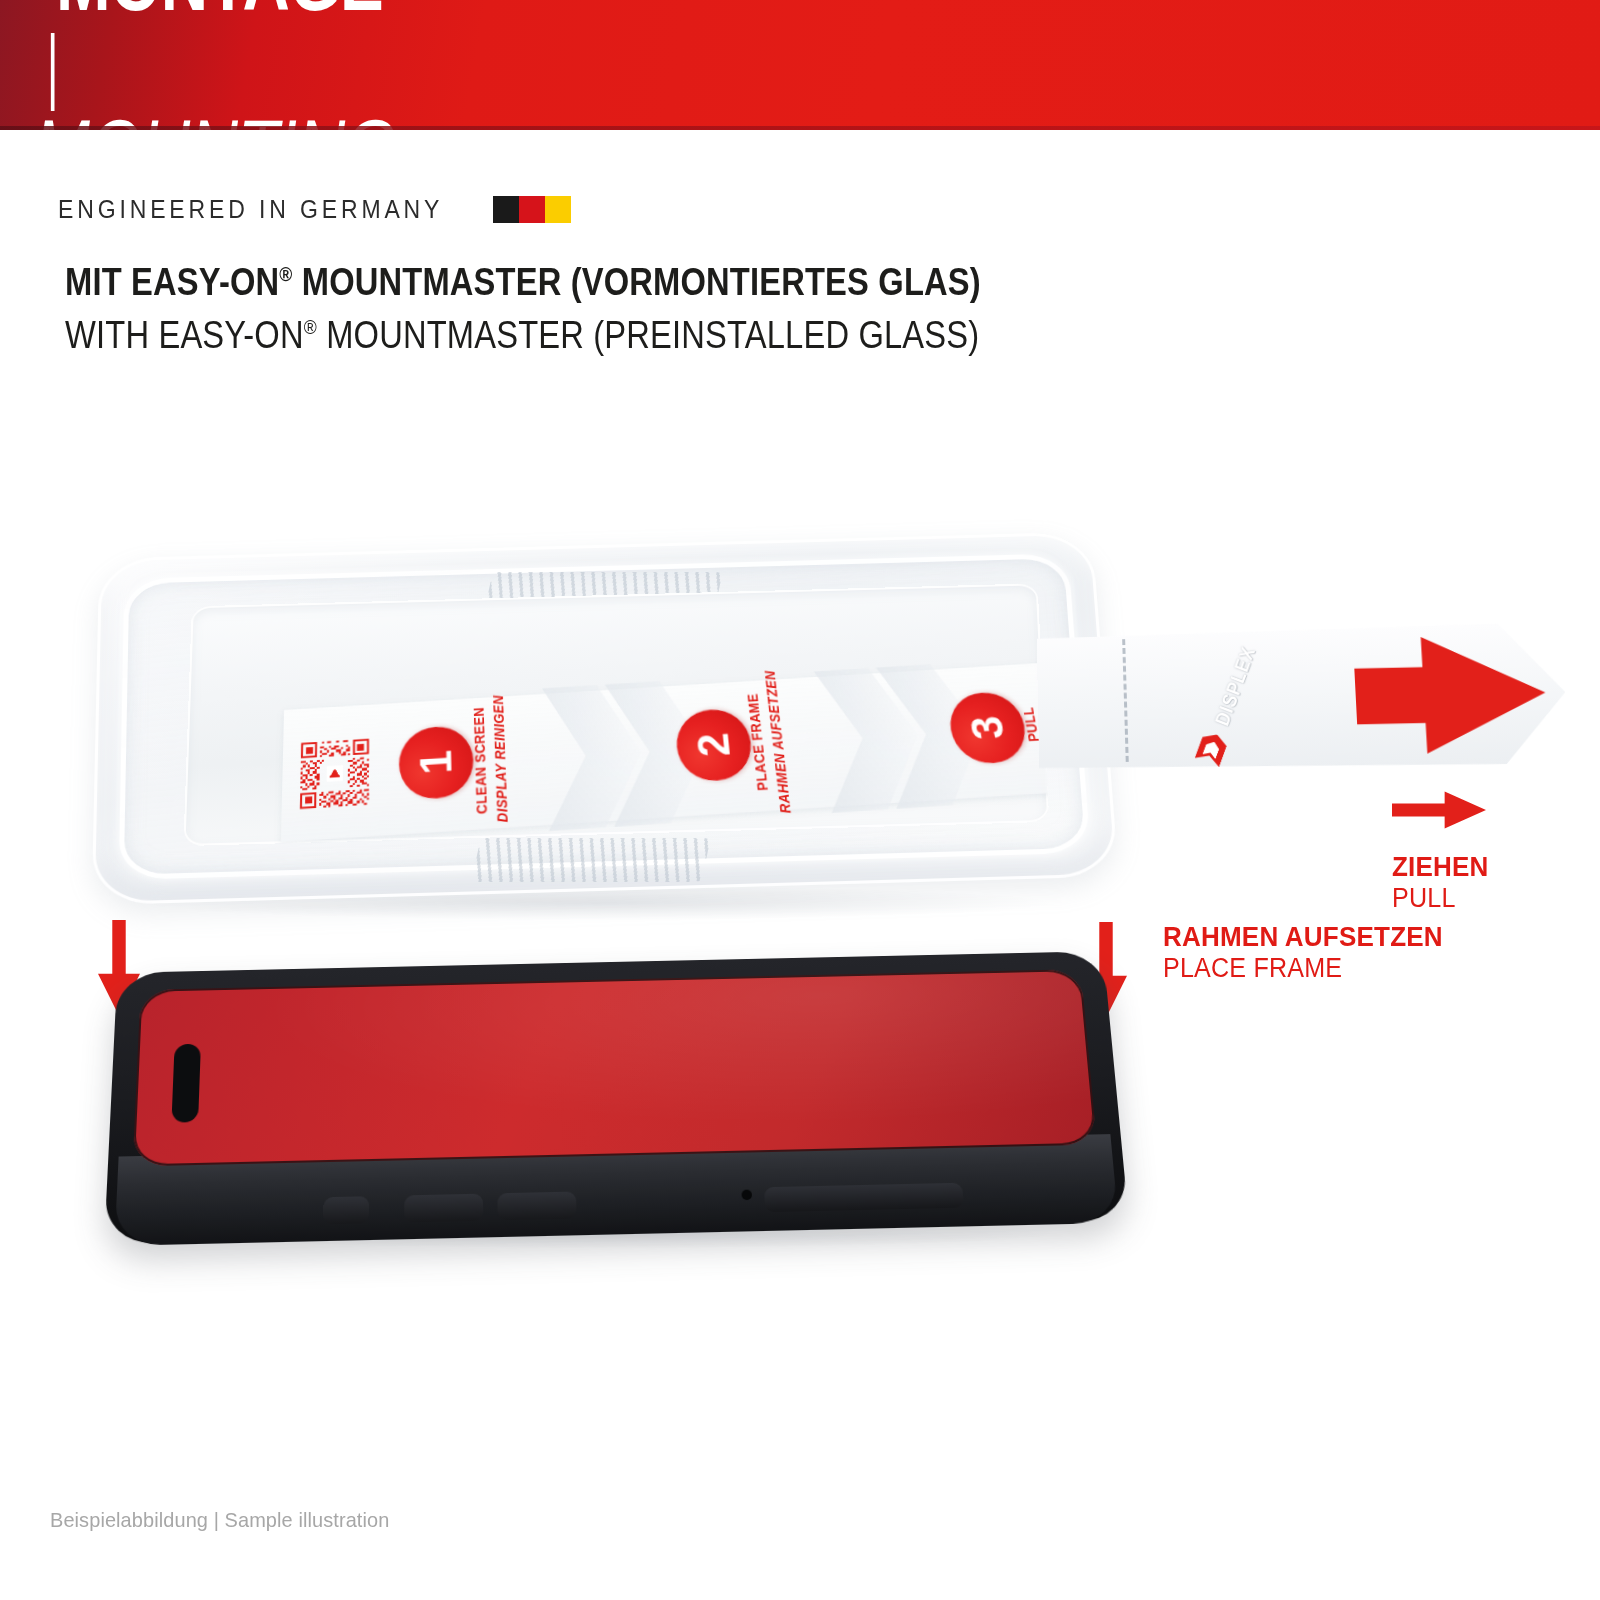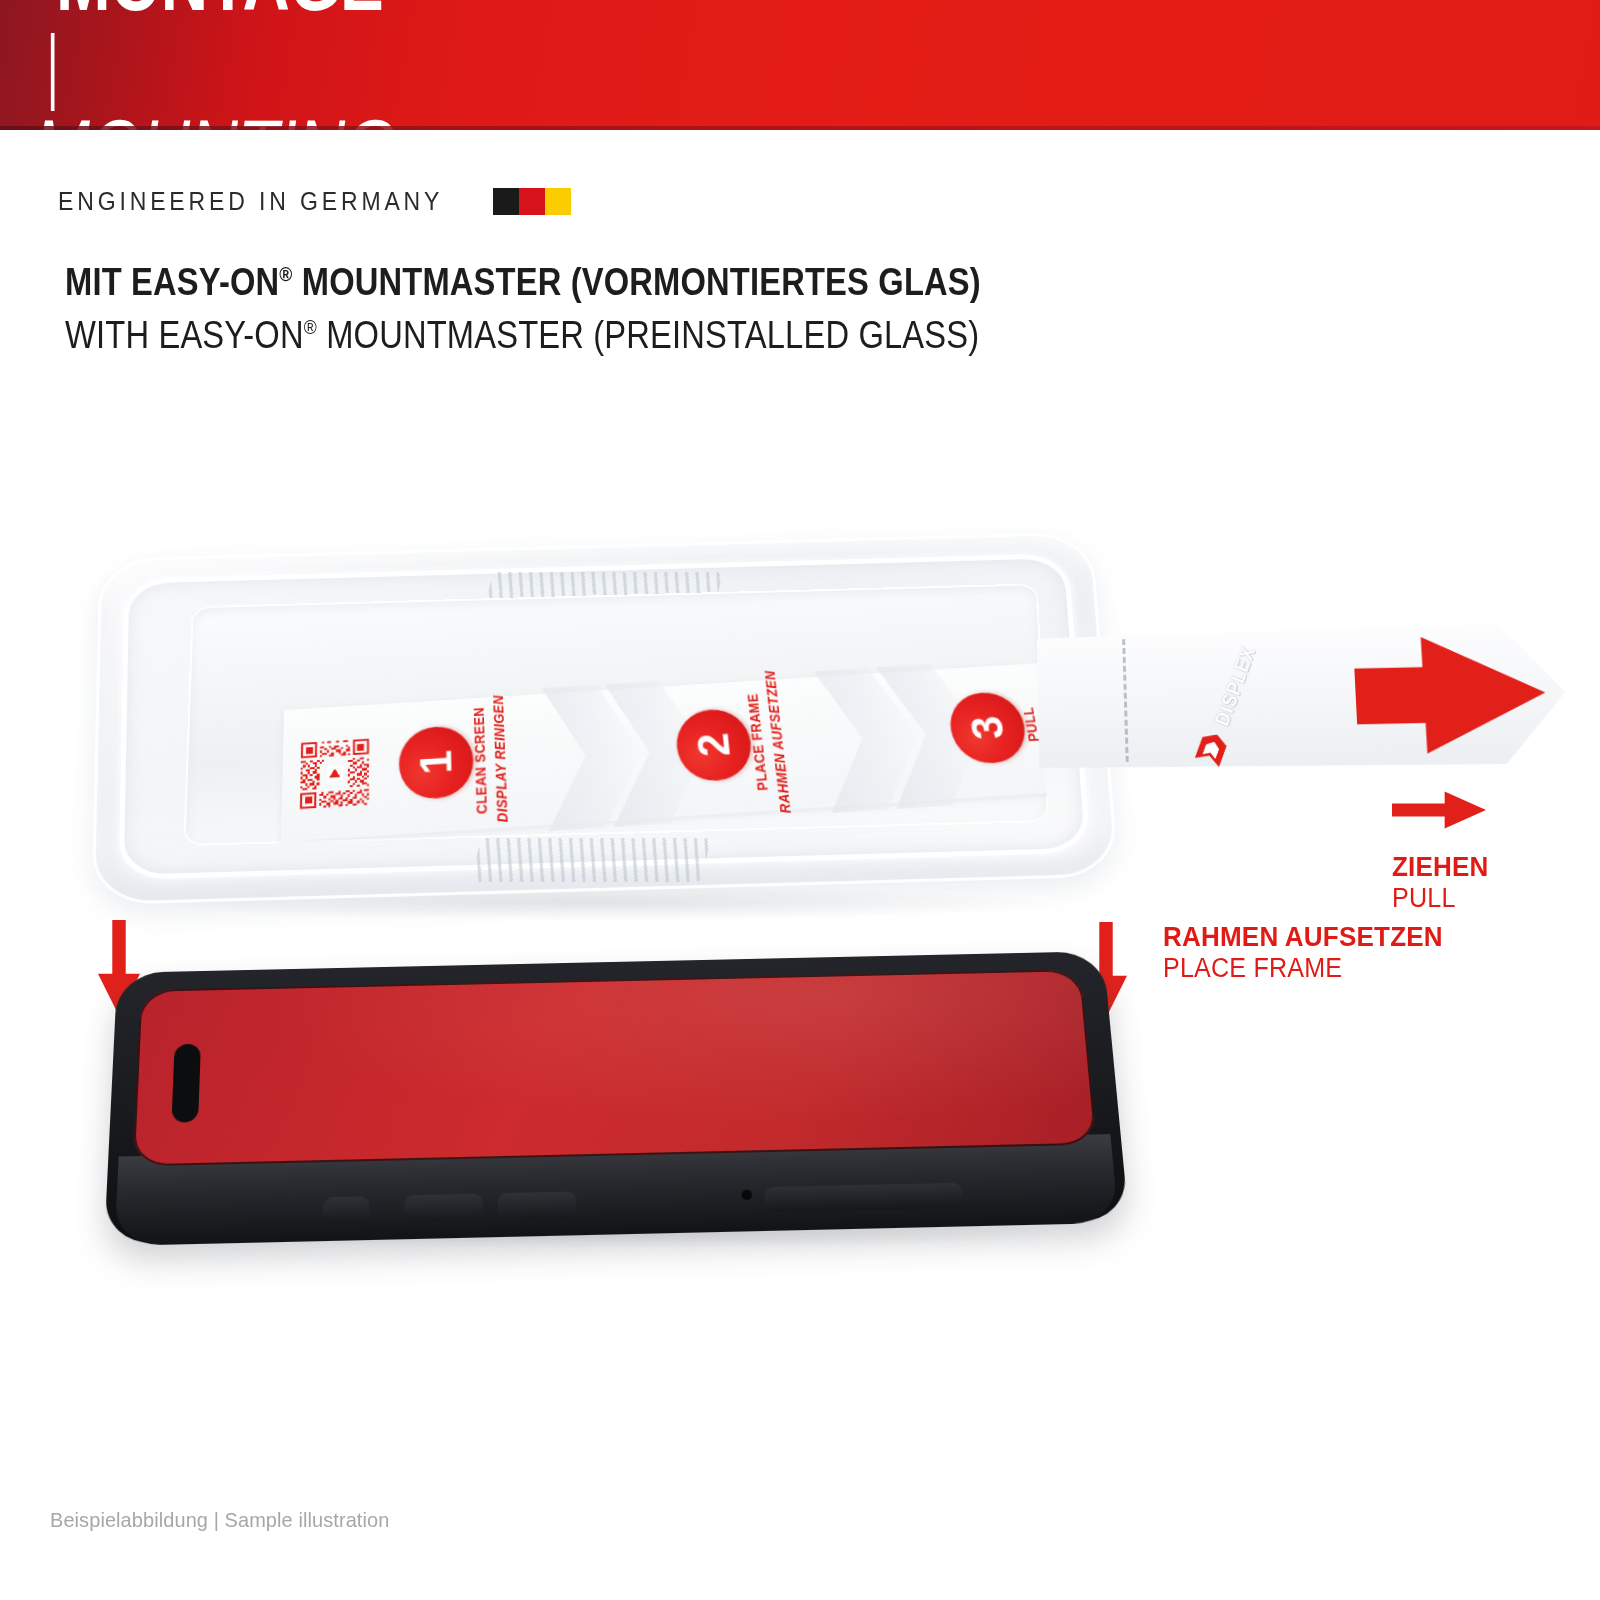--- a/index.html
+++ b/index.html
@@ -58,21 +58,21 @@
     font-style: italic;
     transform: scaleX(0.80);
     transform-origin: left center;
     display: inline-block;
     margin-left: -22px;
   }
 
   
   .eig {
     position: absolute;
-    left: 58px; top: 186px;
+    left: 58px; top: 194px;
     display: flex;
     align-items: center;
     height: 30px;
   }
   .eig-text {
     font-size: 25px;
     font-weight: 300;
     letter-spacing: 4.2px;
     color: #2b2b2b;
     transform: scaleX(0.92);

